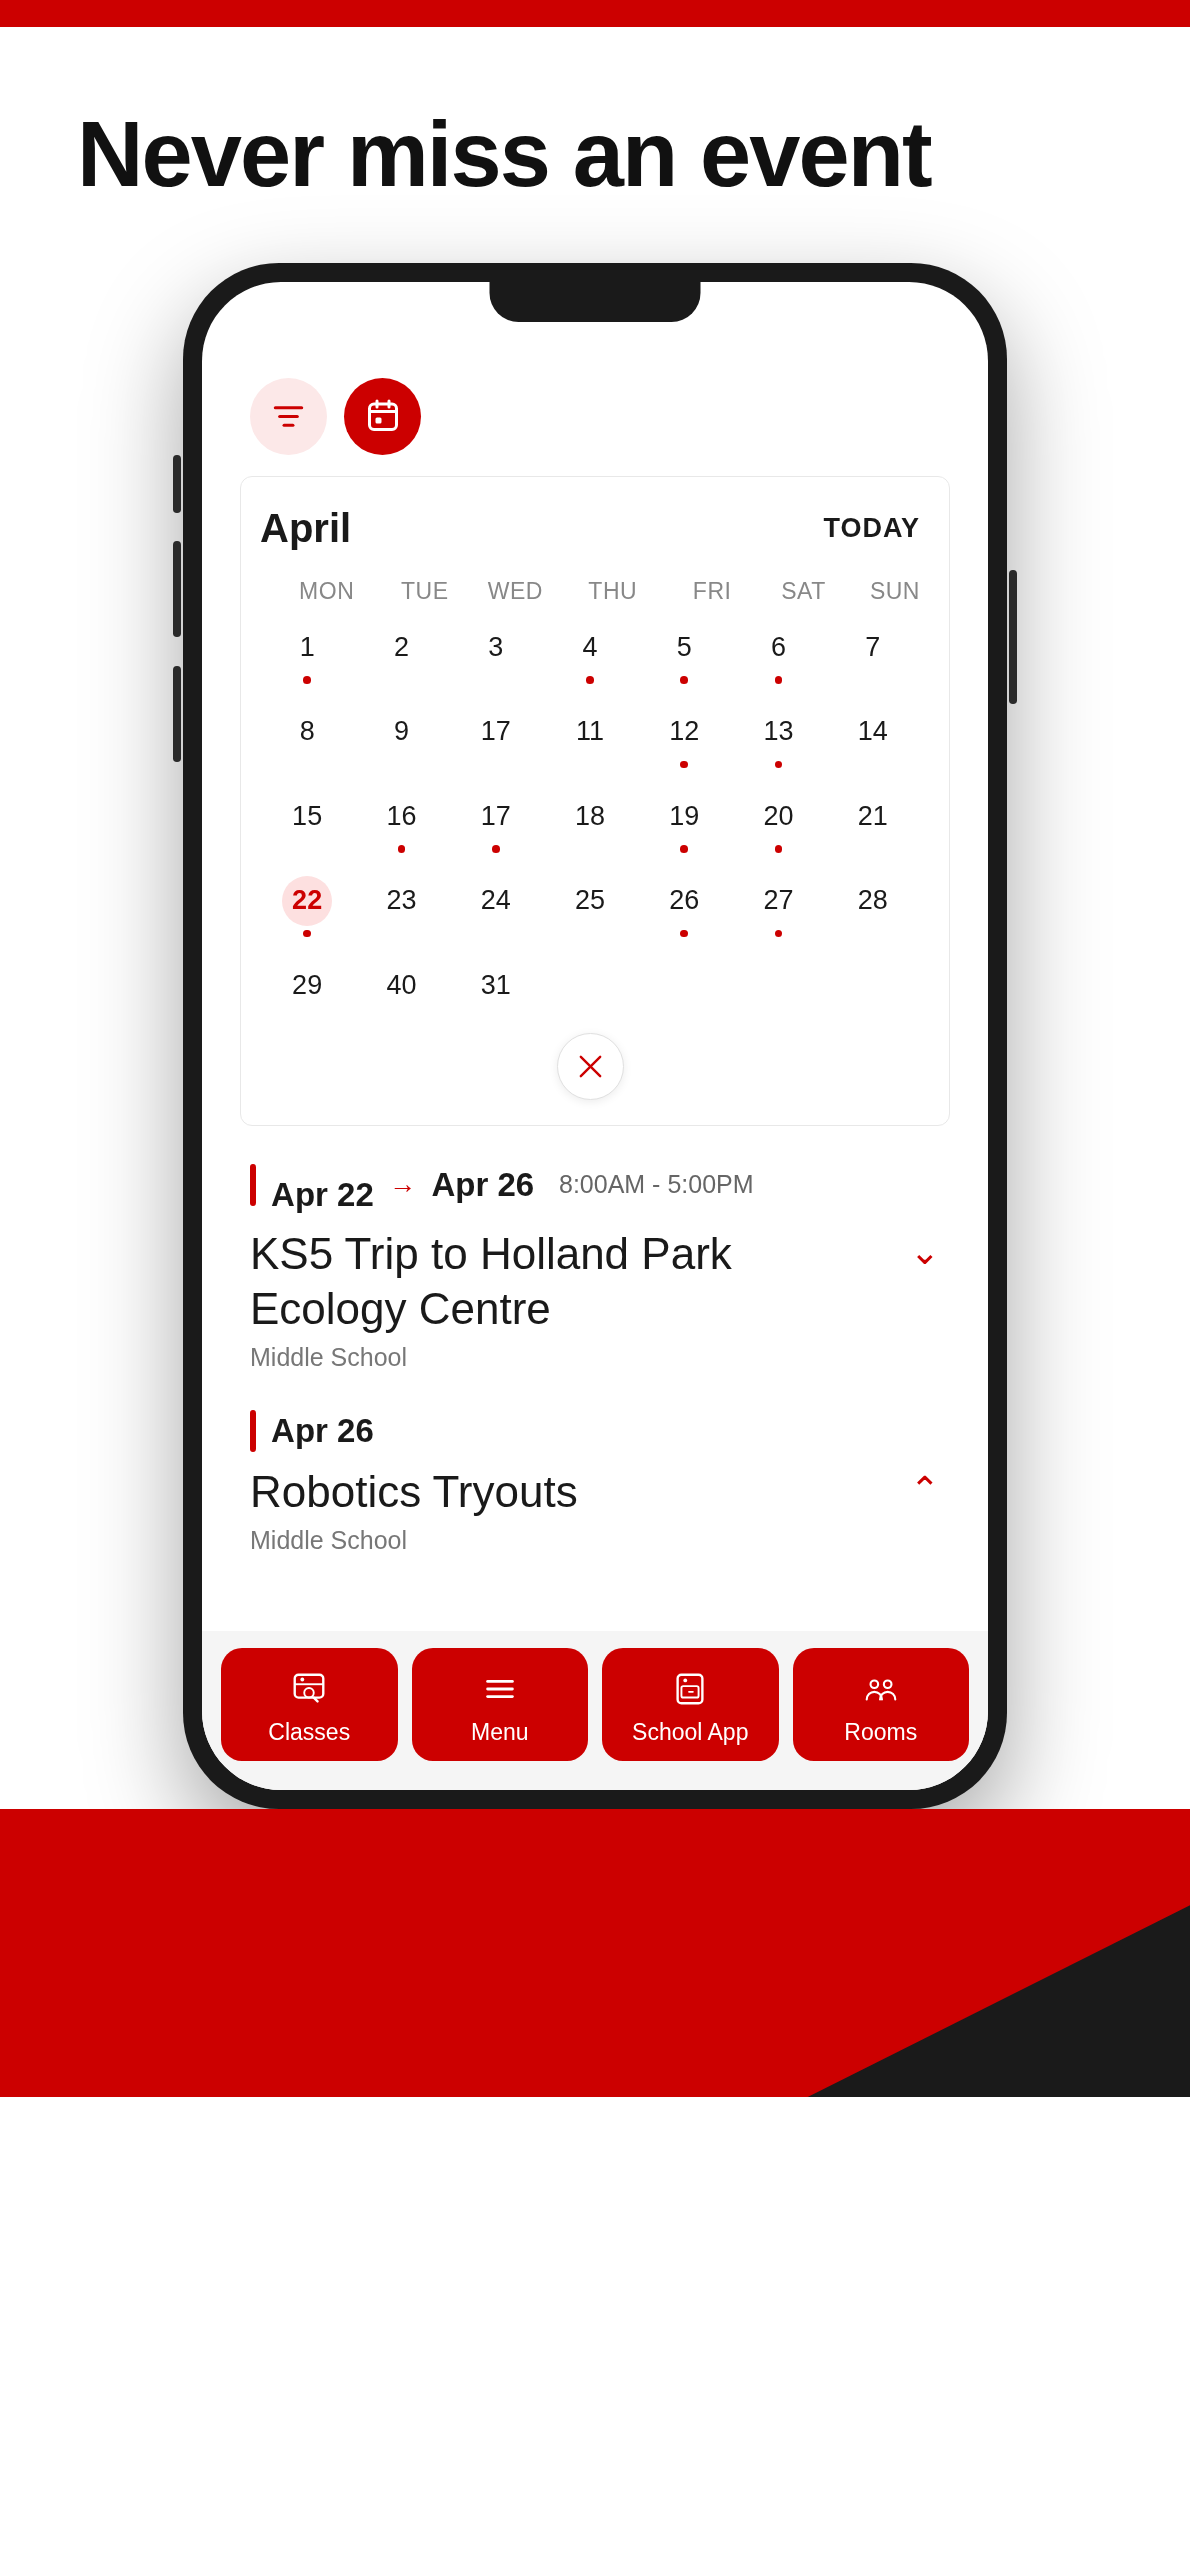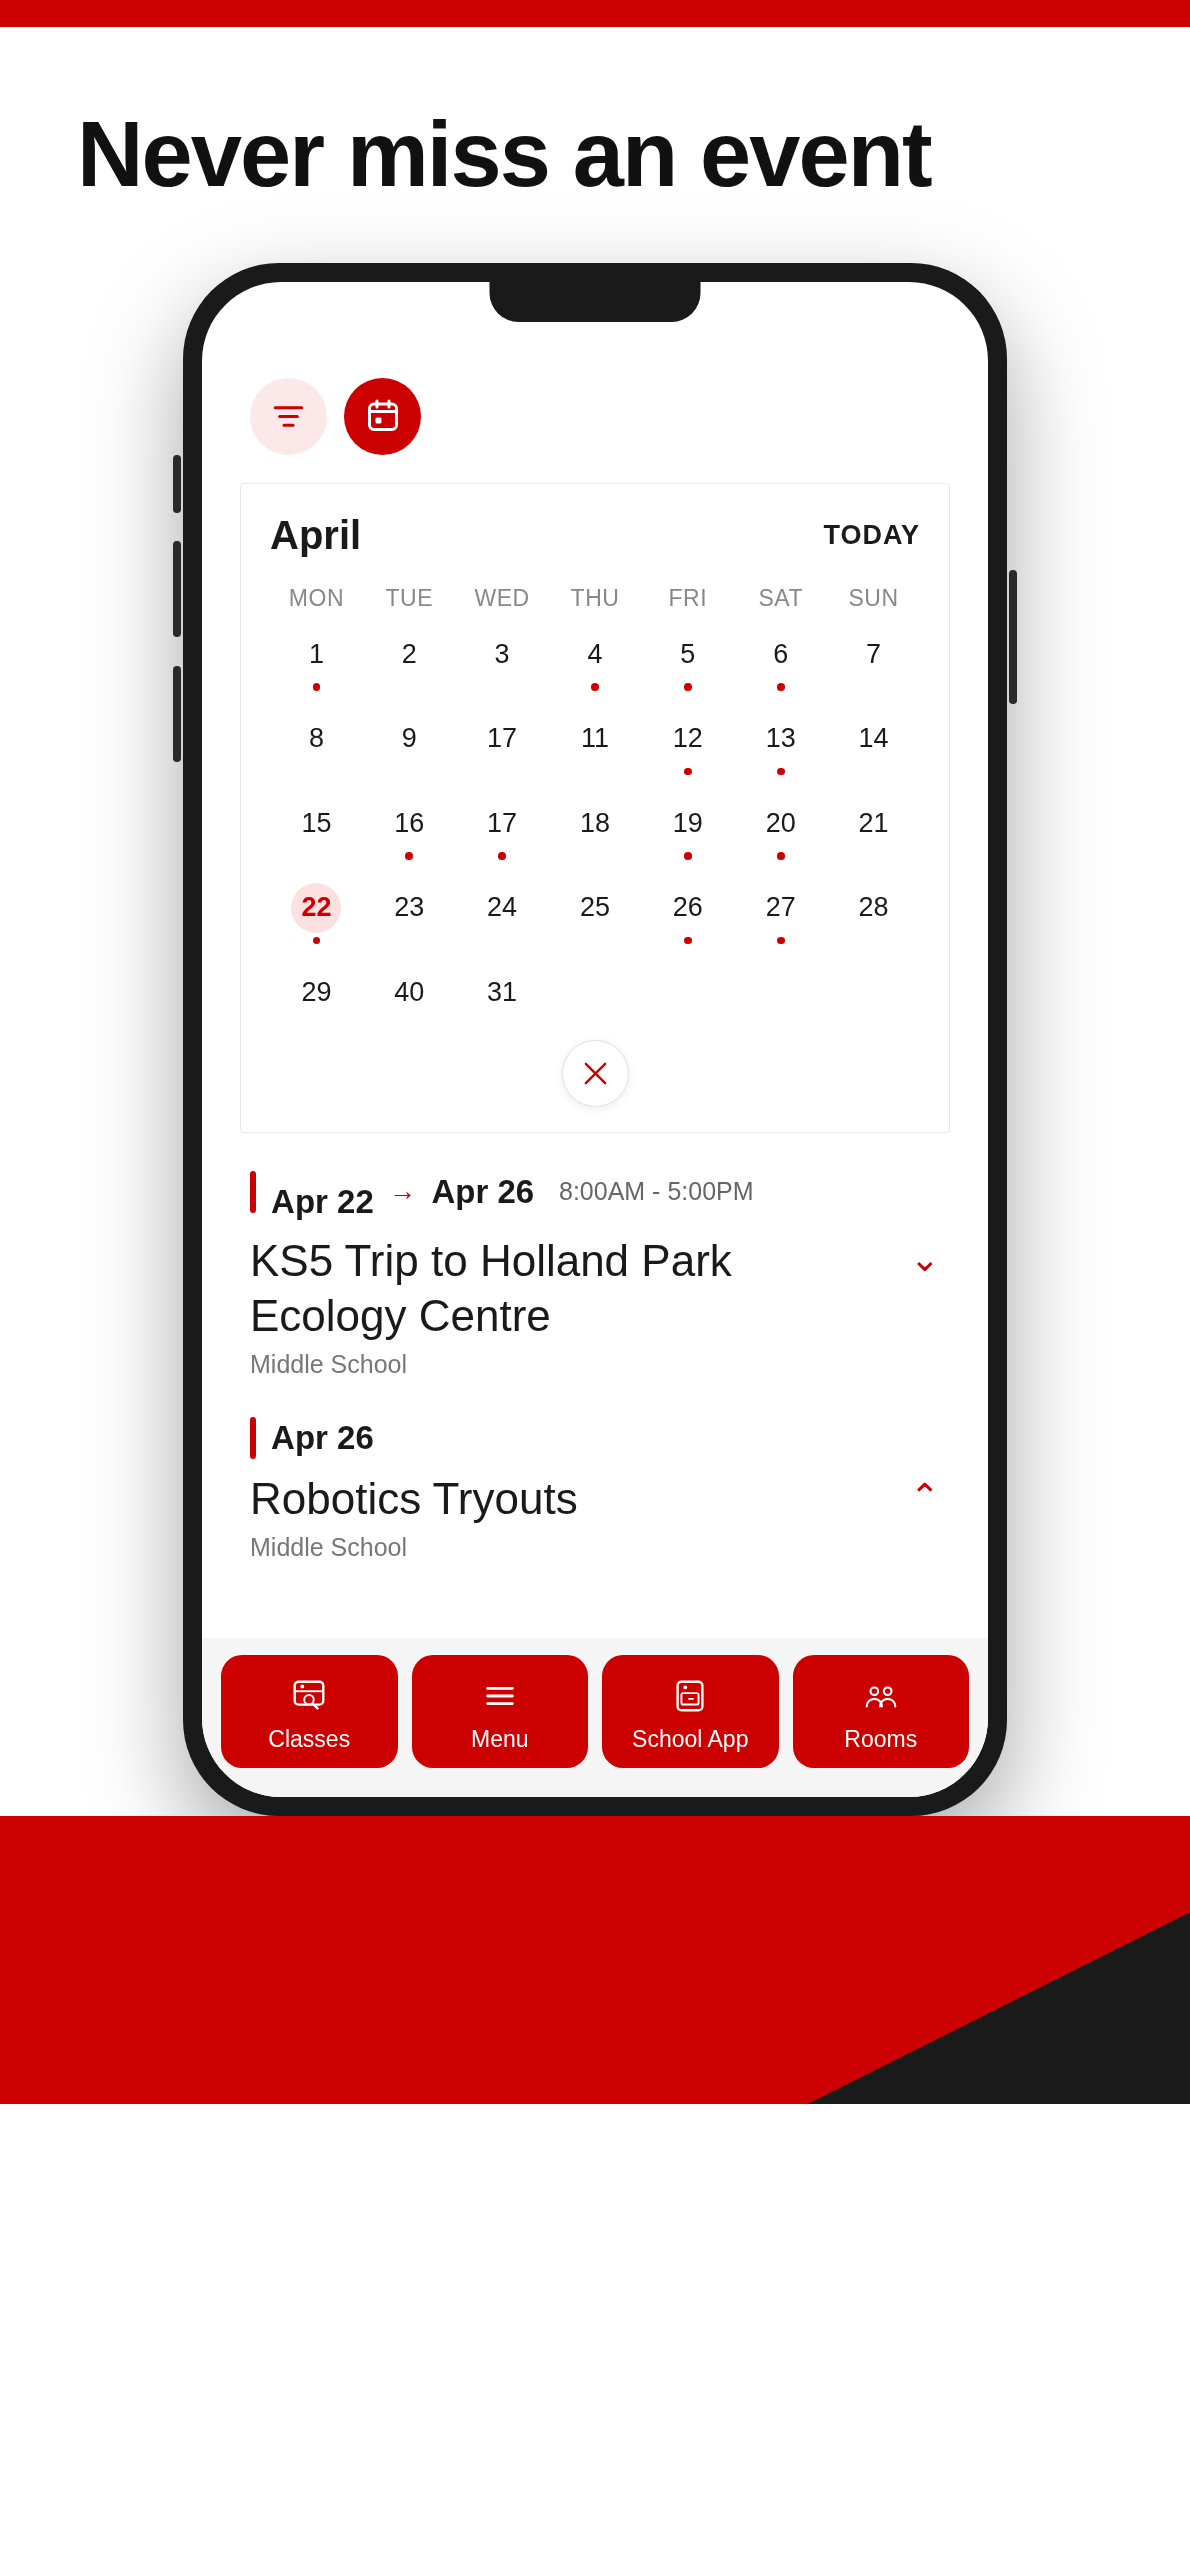--- a/index.html
+++ b/index.html
@@ -135,25 +135,25 @@
       cursor: pointer;
       border: none;
     }
     .btn-calendar svg {
       width: 36px;
       height: 36px;
     }
 
     
     .calendar-card {
-      margin: 19px 38px 0 38px;
+      margin: 12px 38px 0 38px;
       background: #ffffff;
       border: 1.4px solid #e8e8e8;
-      border-radius: 4px;
-      padding: 29px 29px 19px 29px;
+      border-radius: 12px;
+      padding: 29px 29px 19px 19px;
     }
 
     .calendar-header {
       display: flex;
       justify-content: space-between;
       align-items: center;
       margin-bottom: 19px;
     }
 
     .calendar-month {
@@ -181,20 +181,21 @@
       grid-template-columns: repeat(7, 1fr);
       text-align: center;
     }
 
     .cal-day-header {
       font-size: 23px;
       font-weight: 500;
       color: #888888;
       padding: 7.7px 0;
       letter-spacing: 0.5px;
+      text-align: right;
     }
 
     .cal-cell {
       padding: 9.6px 0 13.4px 0;
       display: flex;
       flex-direction: column;
       align-items: center;
       position: relative;
     }
 

